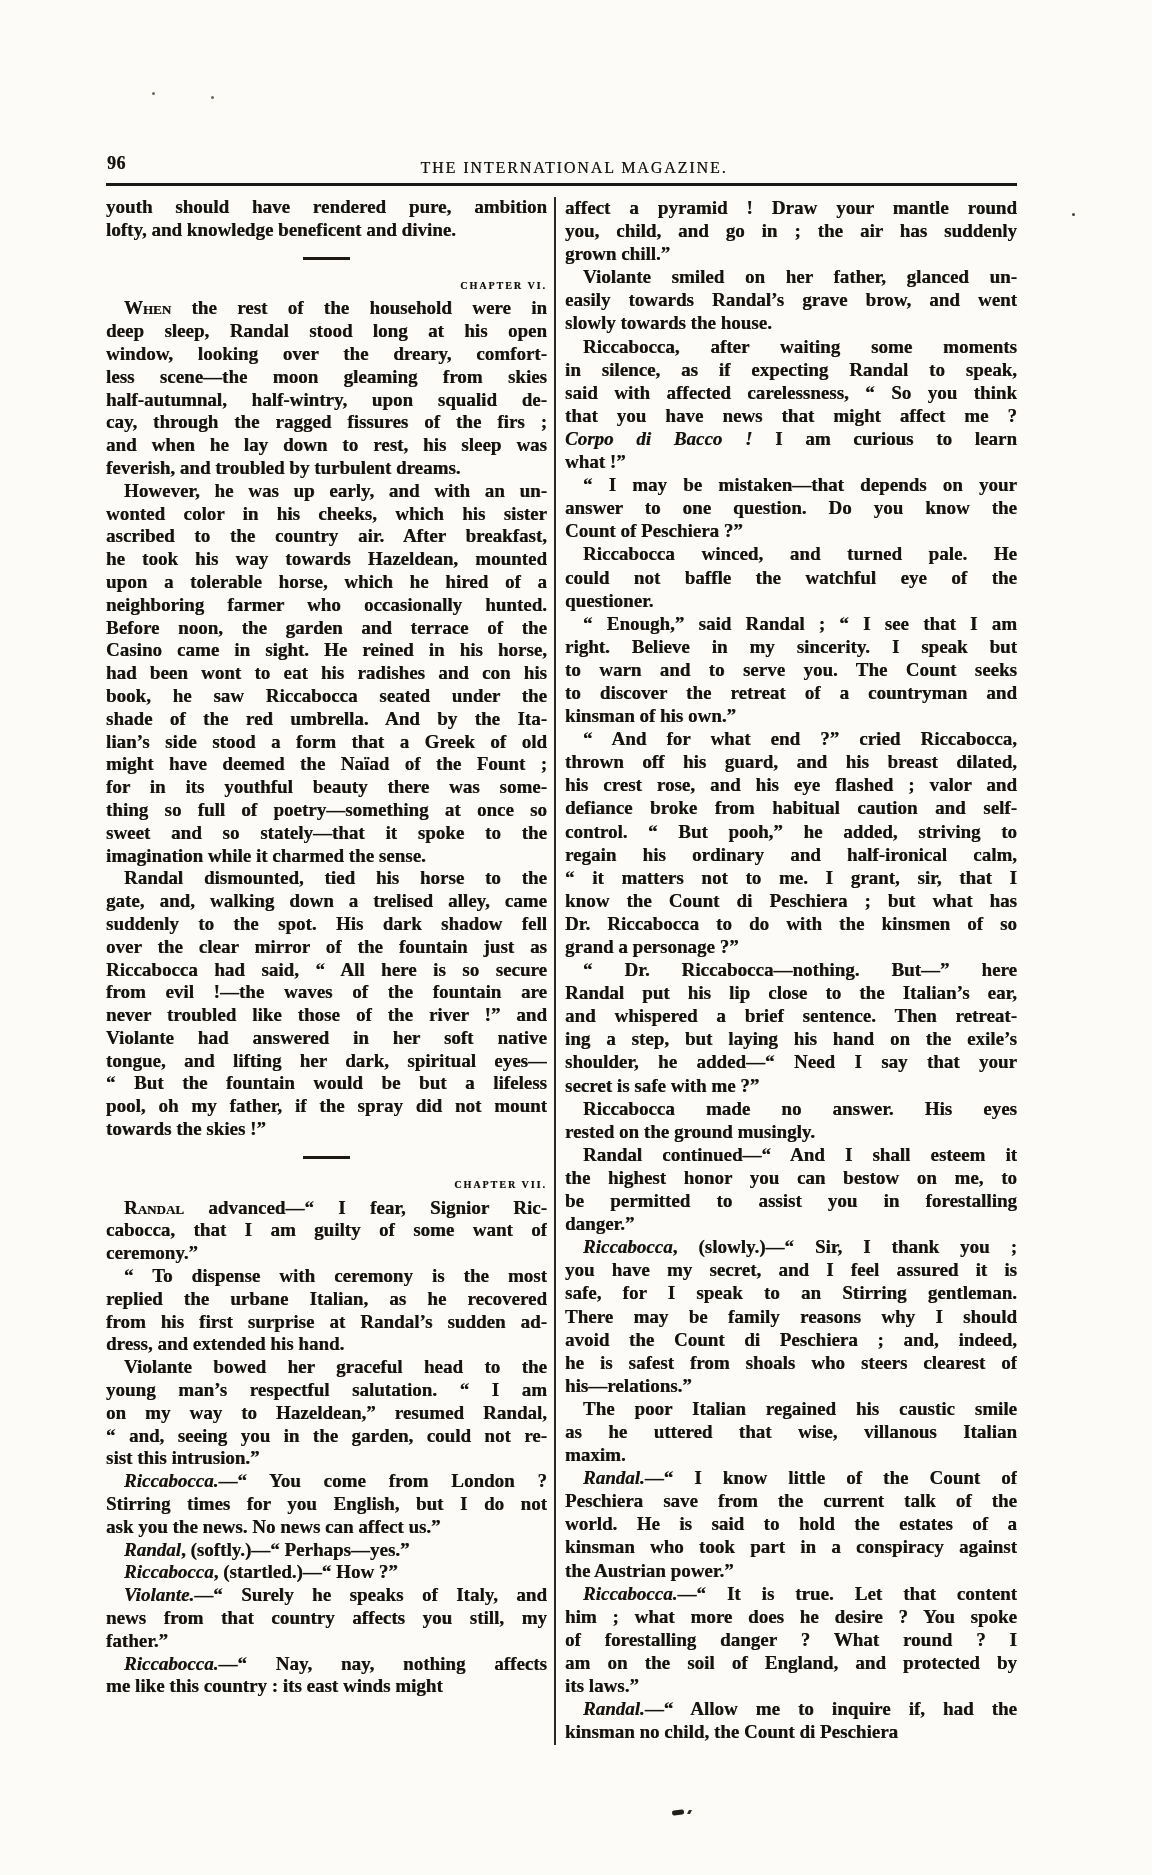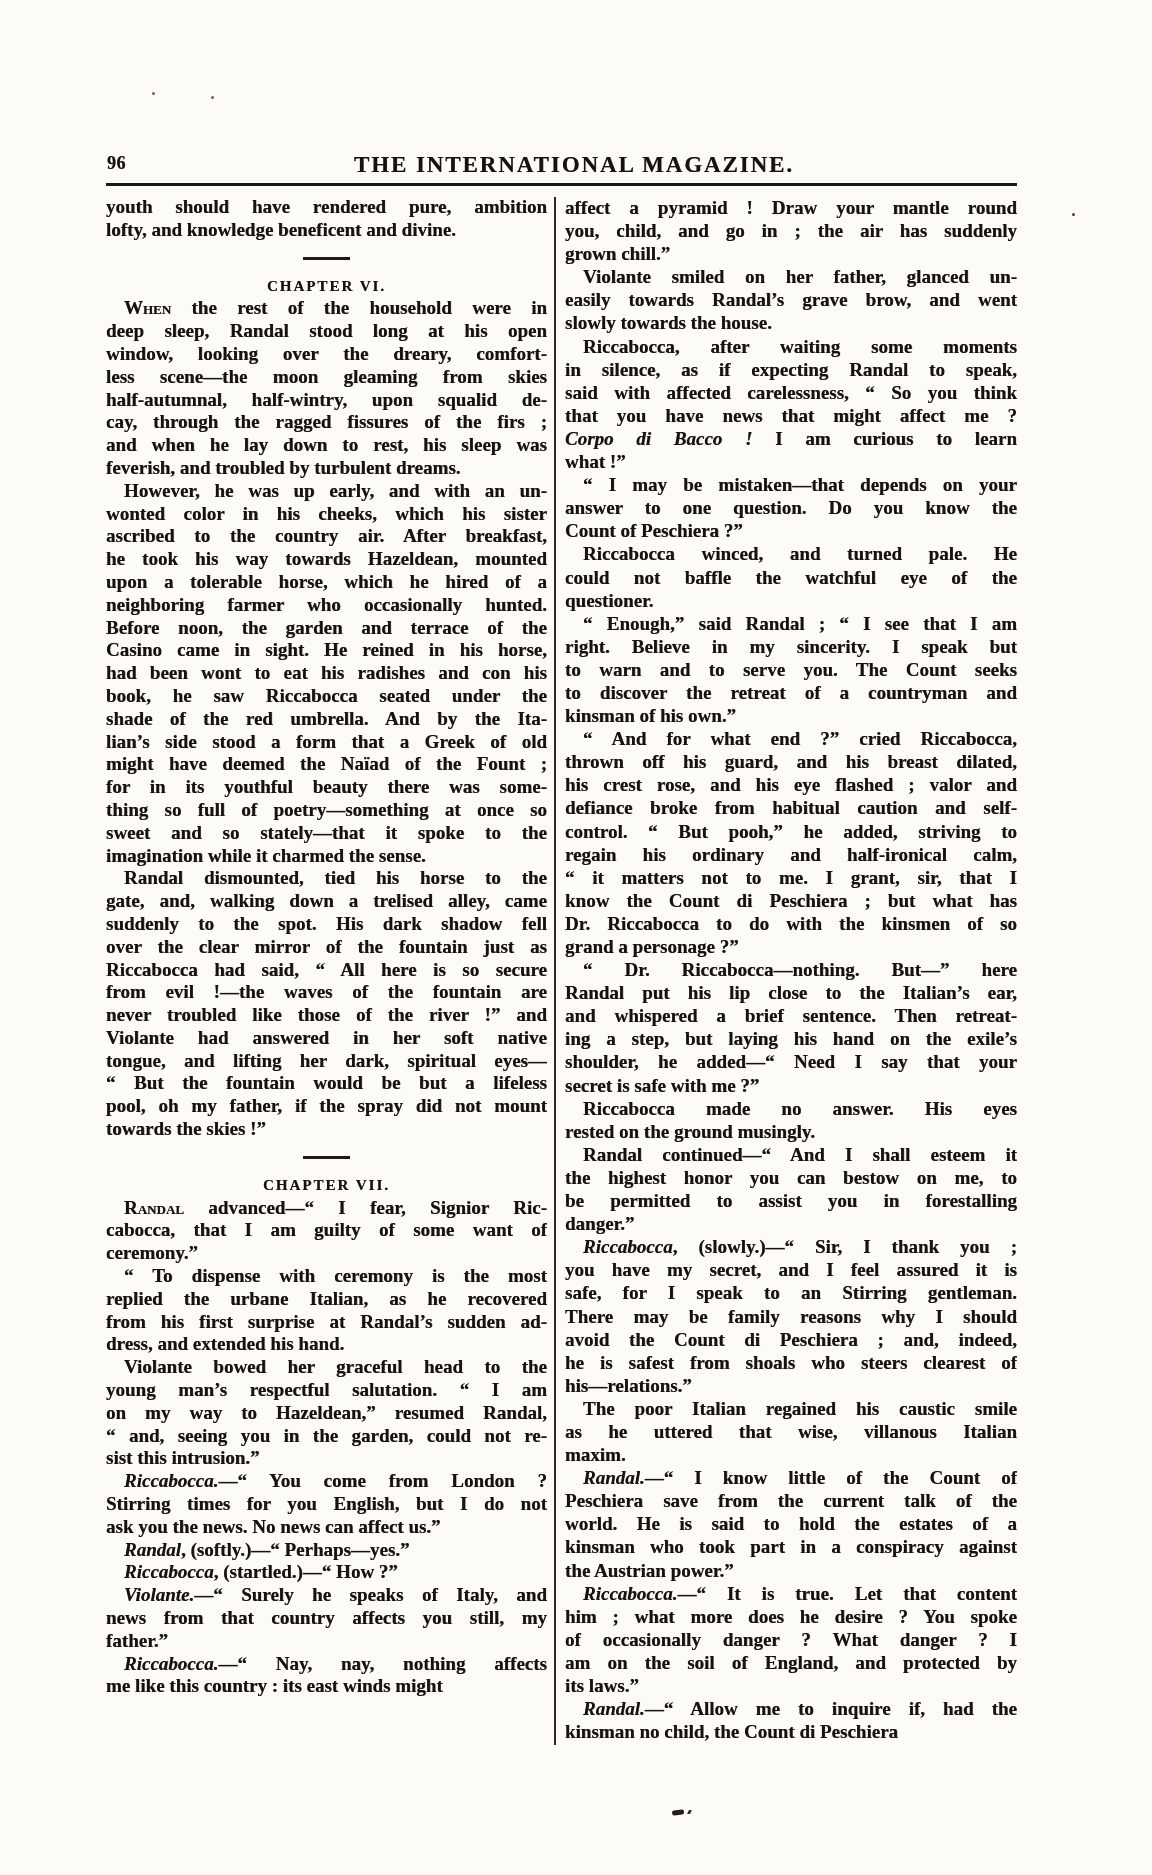--- a/index.html
+++ b/index.html
@@ -16,24 +16,24 @@
   }
   .page-number {
     position: absolute;
     left: 107px; top: 153px;
     font-size: 18px;
     font-weight: bold;
     letter-spacing: 0.5px;
   }
   .magazine-title {
     position: absolute;
-    left: 574px; top: 152px;
+    left: 574px; top: 159px;
     transform: translateX(-50%);
-    font-size: 23px;
-    font-weight: bold;
+    font-size: 16px;
+    font-weight: normal;
     letter-spacing: 1.9px;
     white-space: nowrap;
   }
   .head-rule {
     position: absolute;
     left: 106px; top: 183px;
     width: 911px; height: 3.2px;
     background: #1b1913;
   }
   .col-divider {
@@ -52,22 +52,22 @@
   .col.right { left: 565px; width: 452px; line-height: 23.1px; }
   .para .ln {
     text-align: justify;
     text-align-last: justify;
     overflow: hidden;
   }
   .para .ln.last { text-align-last: left; }
   .para:not(.noindent) .ln:first-child { text-indent: 18px; }
   .sc { font-variant: small-caps; }
   .chapter-heading {
-    text-align: center;
-    font-size: 15px;
+    text-align: right;
+    font-size: 10px;
     letter-spacing: 2px;
     line-height: 22.8px;
   }
   .sec-divider {
     width: 47px; height: 3px;
     background: #1d1a15;
     margin: 15px auto;
   }
   .ink-speck { position: absolute; background: #6d675e; border-radius: 50%; }
   .speck-1 { left: 152px; top: 92px;  width: 3px; height: 3px; }
@@ -272,21 +272,21 @@
       <div class="para">
         <div class="ln"><i>Randal.</i>—“ I know little of the Count of</div>
         <div class="ln">Peschiera save from the current talk of the</div>
         <div class="ln">world.  He is said to hold the estates of a</div>
         <div class="ln">kinsman who took part in a conspiracy against</div>
         <div class="ln last">the Austrian power.”</div>
       </div>
       <div class="para">
         <div class="ln"><i>Riccabocca.</i>—“ It is true.  Let that content</div>
         <div class="ln">him ; what more does he desire ?  You spoke</div>
-        <div class="ln">of occasionally danger ?  What danger ?  I</div>
+        <div class="ln">of forestalling danger ?  What round ?  I</div>
         <div class="ln">am on the soil of England, and protected by</div>
         <div class="ln last">its laws.”</div>
       </div>
       <div class="para">
         <div class="ln"><i>Randal.</i>—“ Allow me to inquire if, had the</div>
         <div class="ln last">kinsman no child, the Count di Peschiera</div>
       </div>
     </section>
 
   <div class="ink-speck speck-1"></div>

